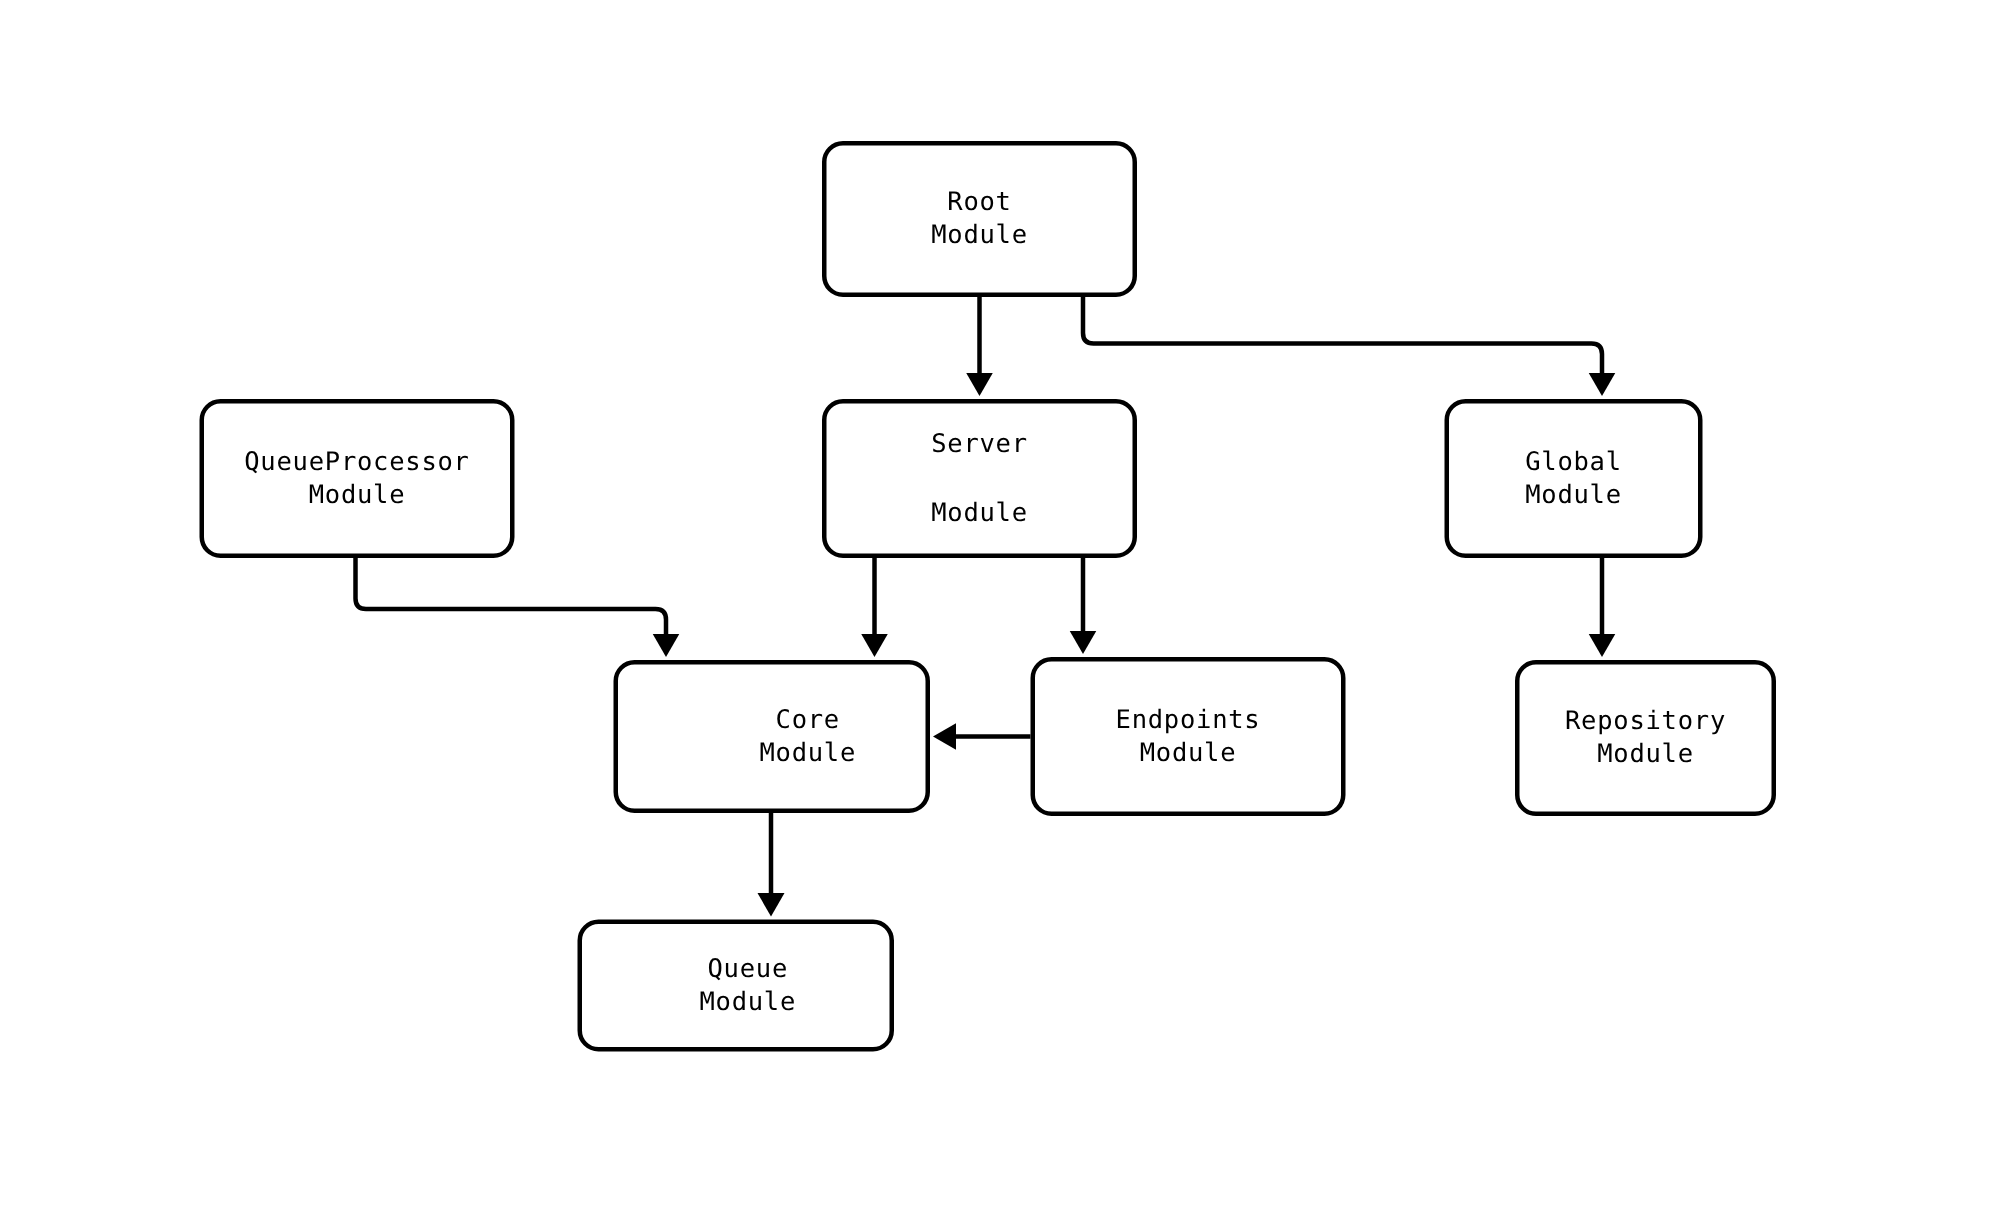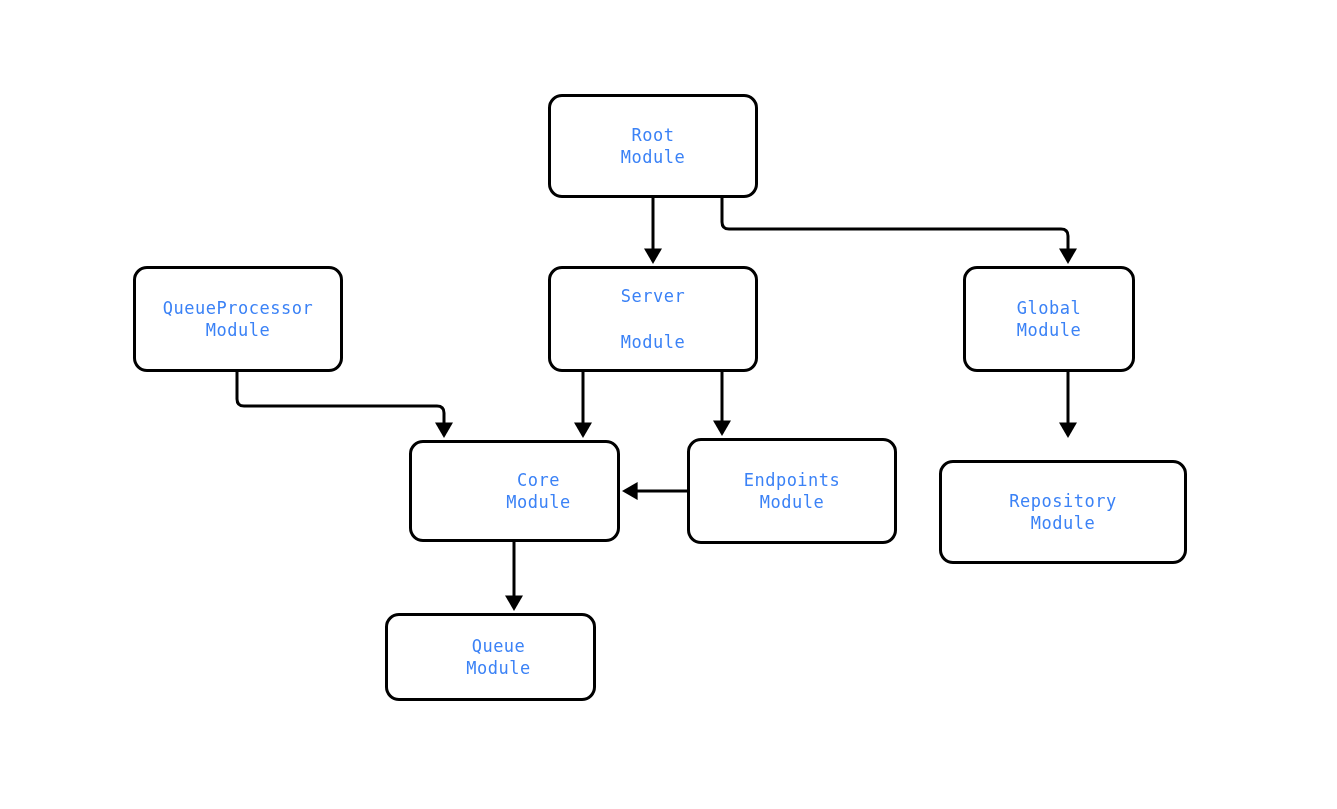--- a/index.html
+++ b/index.html
@@ -35,21 +35,21 @@
     border-radius: 14px;
     display: flex;
     flex-direction: column;
     align-items: center;
     justify-content: center;
     z-index: 2;
   }
   .node-label {
     font-size: 17px;
     line-height: 22px;
-    color: #3b82f6;
+    color: #000000;
     text-align: center;
     letter-spacing: 0.5px;
     white-space: pre;
   }
 </style>
 </head>
 <body>
 
 <div id="diagram-canvas">
 
@@ -94,21 +94,21 @@
   <div class="node" style="left: 409px; top: 440px; width: 211px; height: 102px; padding-left: 48px;">
     <span class="node-label">Core</span>
     <span class="node-label">Module</span>
   </div>
 
   <div class="node" style="left: 687px; top: 438px; width: 210px; height: 106px;">
     <span class="node-label">Endpoints</span>
     <span class="node-label">Module</span>
   </div>
 
-  <div class="node" style="left: 939px; top: 440px; width: 248px; height: 104px; margin-top: 20px;">
+  <div class="node" style="left: 1010px; top: 440px; width: 174px; height: 104px;">
     <span class="node-label">Repository</span>
     <span class="node-label">Module</span>
   </div>
 
   <div class="node" style="left: 385px; top: 613px; width: 211px; height: 88px; padding-left: 16px;">
     <span class="node-label">Queue</span>
     <span class="node-label">Module</span>
   </div>
 
 </div>

